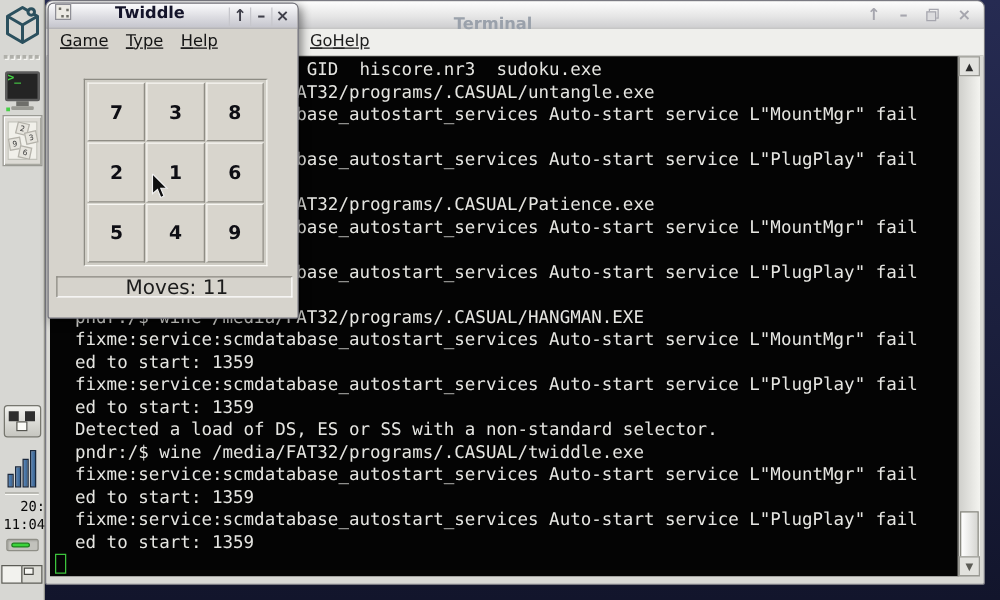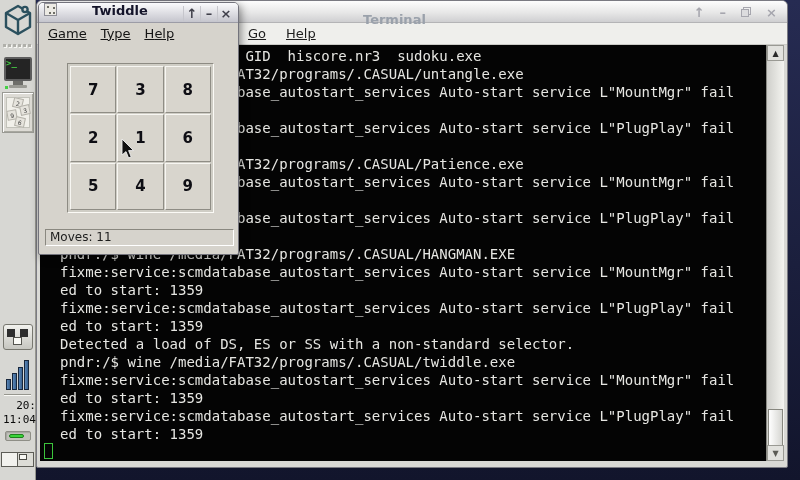--- a/index.html
+++ b/index.html
@@ -76,21 +76,21 @@
   .term-title { position:absolute; left:326px; top:11px; font-weight:bold; font-size:13px; color:#9aa1ab; }
   .term-buttons { position:absolute; right:10px; top:0; height:22px; display:flex; gap:15px;
     align-items:center; color:#a6a6ae; font-weight:bold; font-size:13px; }
   .term-buttons span { cursor:pointer; }
   .glyph-restore { position:relative; width:10px; height:10px; display:inline-block; }
   .glyph-restore::before { content:""; position:absolute; right:0; top:0; width:6px; height:6px;
     border:1px solid currentColor; }
   .glyph-restore::after { content:""; position:absolute; left:0; bottom:0; width:6px; height:6px;
     border:1px solid currentColor; background:#dcdcde; }
   .term-menubar { height:22px; background:#efefec; border-bottom:1px solid #cbcbc7;
-    display:flex; gap:20px; align-items:center; padding-left:211px; font-size:13px; color:#1d1d1d; }
+    display:flex; align-items:center; padding-left:211px; font-size:13px; color:#1d1d1d; }
   .menu-item { cursor:pointer;text-decoration:underline; }
   .term-content { position:absolute; left:3px; right:3px; top:44px; bottom:6px; background:#040404; }
   .term-pre { position:absolute; left:20px; top:2px; margin:0; white-space:pre;
     font-family:"DejaVu Sans Mono","Liberation Mono",monospace; font-size:14px; line-height:18px;
     color:#e6e6e2; }
   .term-cursor { position:absolute; left:4px; top:398px; width:9px; height:16px;
     border:1px solid #3cc43c; }
   .term-scrollbar { position:absolute; right:0; top:0; bottom:0; width:18px;
     background:linear-gradient(90deg,#cfcfcb,#f4f4f0); border-left:1px solid #8b8b85; }
   .sb-up, .sb-down { position:absolute; left:0; right:0; height:16px; background:#e2e2de;
@@ -119,23 +119,23 @@
     font-size:13px; color:#141414; }
   .tw-grid { position:absolute; left:28px; top:60px; width:147px; height:150px;
     background:#cfcdc5; padding:2px;
     border-top:1px solid #8d8b83; border-left:1px solid #8d8b83;
     border-bottom:1px solid #fbfaf6; border-right:1px solid #fbfaf6;
     display:grid; grid-template-columns:repeat(3,1fr); grid-template-rows:repeat(3,1fr); gap:1px; }
   .tw-tile { background:#d8d5cd; display:flex; align-items:center; justify-content:center;
     font-weight:bold; font-size:15px; color:#0e0e14; cursor:pointer;
     border-top:1px solid #f7f6f2; border-left:1px solid #f7f6f2;
     border-bottom:1px solid #8f8d85; border-right:1px solid #8f8d85; }
-  .tw-status { position:absolute; left:6px; bottom:8px; width:189px; height:17px;
+  .tw-status { position:absolute; left:6px; bottom:16px; width:189px; height:17px;
     border:1px solid; border-color:#8a8880 #ffffff #ffffff #8a8880;
-    font-size:12px; line-height:15px; padding-left:4px; color:#1c1c1c; background:#d6d3cc; }
+    font-size:16px; line-height:15px; padding-left:4px; color:#1c1c1c; background:#d6d3cc;text-align:center; }
 
   
   #mouse-cursor { position:absolute; left:121px; top:139px; z-index:9; }
 
   u { text-decoration:underline; }
 </style>
 </head>
 <body>
 
 <div id="term">

